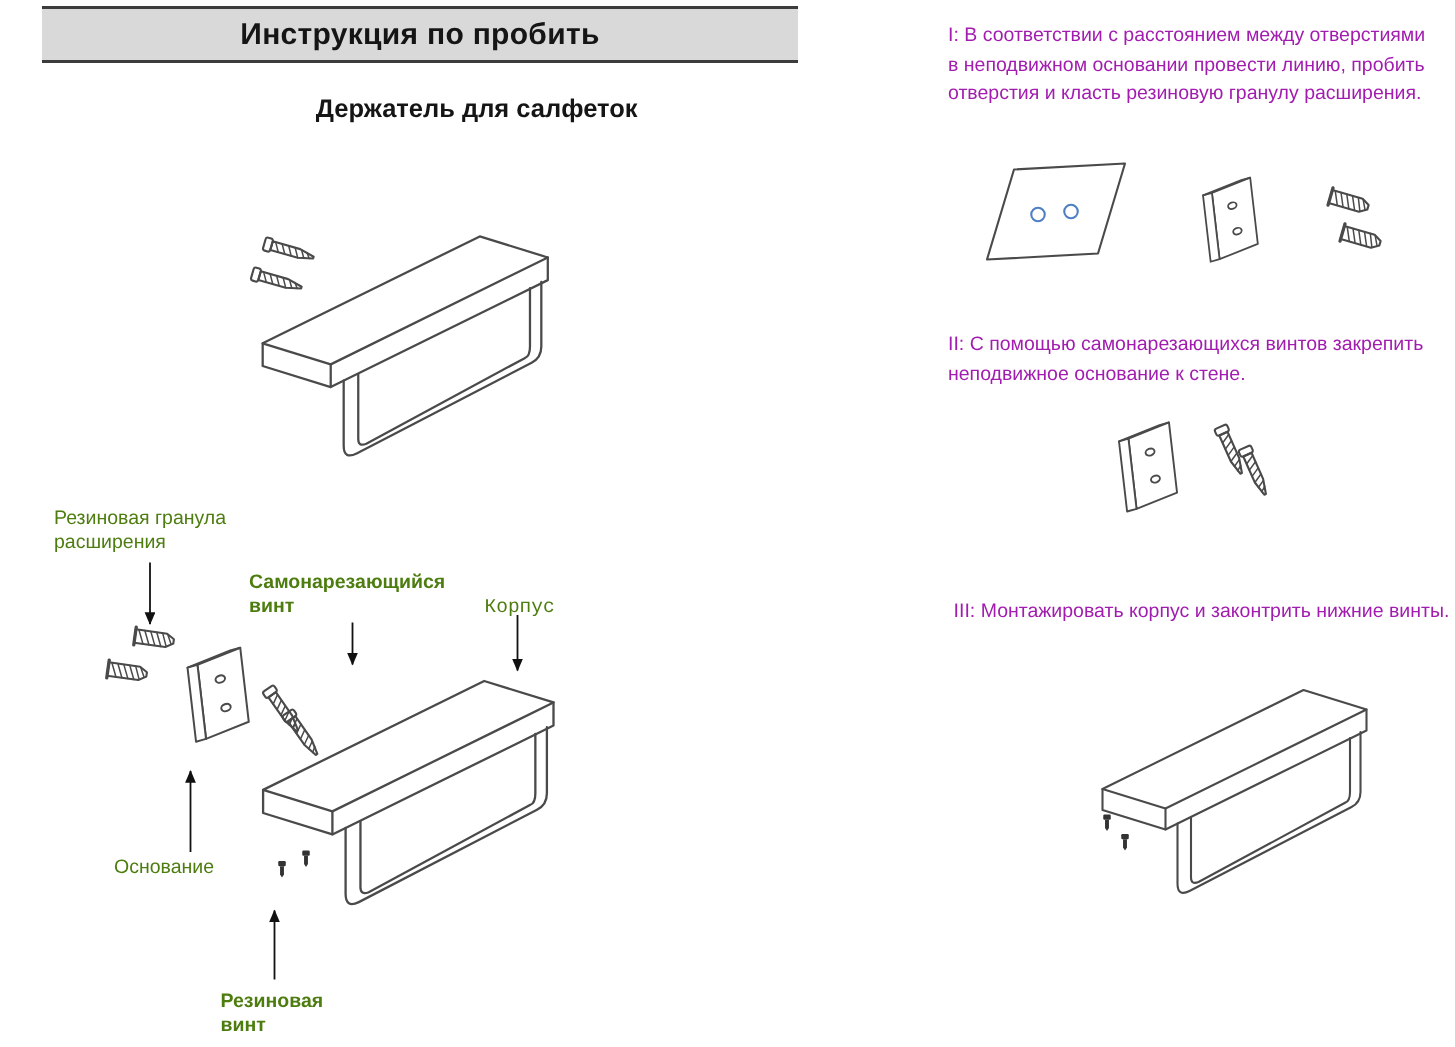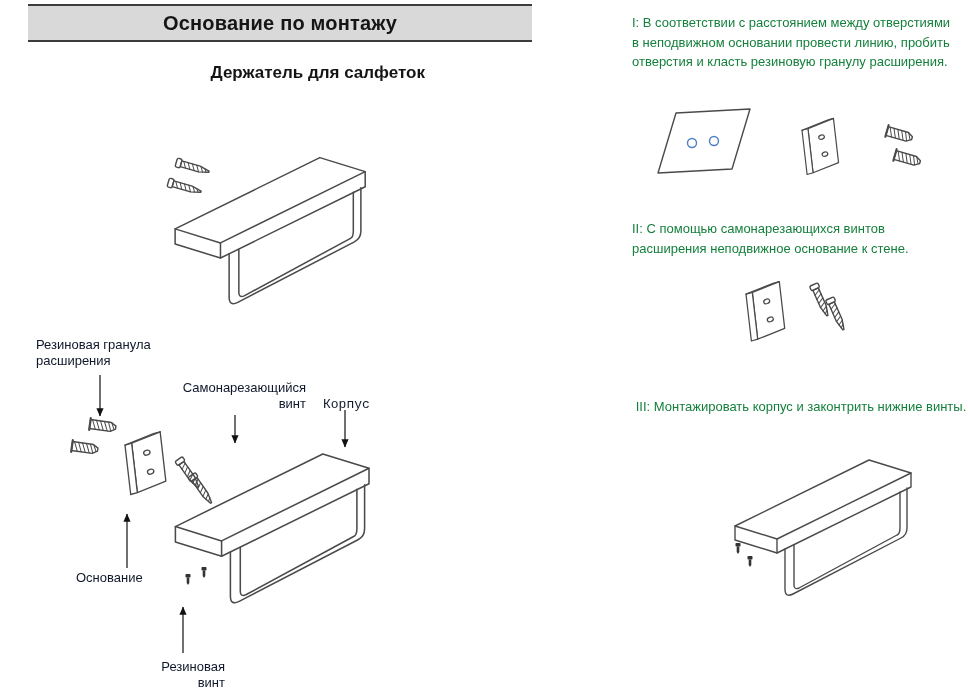--- a/index.html
+++ b/index.html
@@ -19,24 +19,24 @@
     position: absolute; left: 95px; top: 63px; width: 330px;
     text-align: right; font-size: 17px; font-weight: 600;
   }
 
   .fig { position: absolute; overflow: visible; }
 
   .draw { stroke: #4a4a4a; stroke-width: 1.4; fill: none; stroke-linejoin: round; stroke-linecap: round; }
   .arrow { stroke: #111111; stroke-width: 1.2; fill: none; }
   .hole-blue { stroke: #4d7fc4; stroke-width: 1.4; fill: none; }
 
-  .part-label { position: absolute; font-size: 13px; line-height: 1.25; color: #0f172a; }
-  .center { text-align: right; }
+  .part-label { position: absolute; font-size: 13px; line-height: 1.25; color: #4d7c0f; }
+  .center { text-align: left; font-weight: bold; }
 
-  .step-text { position: absolute; font-size: 13px; line-height: 1.5; color: #15803d; }
+  .step-text { position: absolute; font-size: 13px; line-height: 1.5; color: #a21caf; }
 </style>
 </head>
 <body>
 
 <div class="page">
 
   <svg width="0" height="0" style="position:absolute" aria-hidden="true" xmlns:xlink="http://www.w3.org/1999/xlink">
     <defs>
       <marker id="arrowhead" markerWidth="8" markerHeight="8" refX="6.5" refY="3" orient="auto">
         <path d="M0,0 L7,3 L0,6 Z" fill="#111"></path>
@@ -71,21 +71,21 @@
       </g>
 
       <g id="sym-lockscrew">
         <rect x="-2.5" y="-1" width="5" height="3.5" rx="0.8" fill="#333" stroke="none"></rect>
         <path d="M-1.3,2.5 L-1.3,8 L0,10 L1.3,8 L1.3,2.5 Z" fill="#333" stroke="none"></path>
       </g>
     </defs>
   </svg>
 
   <div class="header-bar">
-    <div class="header-title">Основание по монтажу</div>
+    <div class="header-title">Инструкция по пробить</div>
   </div>
 
   <div class="subtitle">Держатель для салфеток</div>
 
   <svg class="fig" style="left:148px; top:132px;" width="245" height="205" viewBox="0 0 245 205">
     <use class="draw" href="#sym-screw" xlink:href="#sym-screw" transform="translate(34,32) rotate(16)"></use>
     <use class="draw" href="#sym-screw" xlink:href="#sym-screw" transform="translate(26,52) rotate(16)"></use>
     <use class="draw" href="#sym-holder" xlink:href="#sym-holder" transform="translate(12,4) scale(1.08)"></use>
   </svg>
 
@@ -115,21 +115,21 @@
 
   <svg class="fig" style="left:640px; top:103px;" width="315" height="108" viewBox="0 0 315 108">
     <path class="draw" d="M18,70 L36,10 L110,6 L92,66 Z"></path>
     <circle class="hole-blue" cx="52" cy="40" r="4.5"></circle>
     <circle class="hole-blue" cx="74" cy="38" r="4.5"></circle>
     <use class="draw" href="#sym-plate" xlink:href="#sym-plate" transform="translate(162,12) scale(0.85)"></use>
     <use class="draw" href="#sym-dowel" xlink:href="#sym-dowel" transform="translate(247,28) rotate(16)"></use>
     <use class="draw" href="#sym-dowel" xlink:href="#sym-dowel" transform="translate(255,52) rotate(16)"></use>
   </svg>
 
-  <div class="step-text" style="left:632px; top:219px; width:328px;">II: С помощью самонарезающихся винтов расширения неподвижное основание к стене.</div>
+  <div class="step-text" style="left:632px; top:219px; width:328px;">II: С помощью самонарезающихся винтов закрепить неподвижное основание к стене.</div>
 
   <svg class="fig" style="left:700px; top:266px;" width="230" height="104" viewBox="0 0 230 104">
     <use class="draw" href="#sym-plate" xlink:href="#sym-plate" transform="translate(46,12) scale(0.9)"></use>
     <use class="draw" href="#sym-screw" xlink:href="#sym-screw" transform="translate(116,24) rotate(66)"></use>
     <use class="draw" href="#sym-screw" xlink:href="#sym-screw" transform="translate(132,38) rotate(66)"></use>
   </svg>
 
   <div class="step-text" style="left:632px; top:397px; width:338px;text-align:center;">III: Монтажировать корпус и законтрить нижние винты.</div>
 
   <svg class="fig" style="left:705px; top:432px;" width="255" height="200" viewBox="0 0 255 200">

